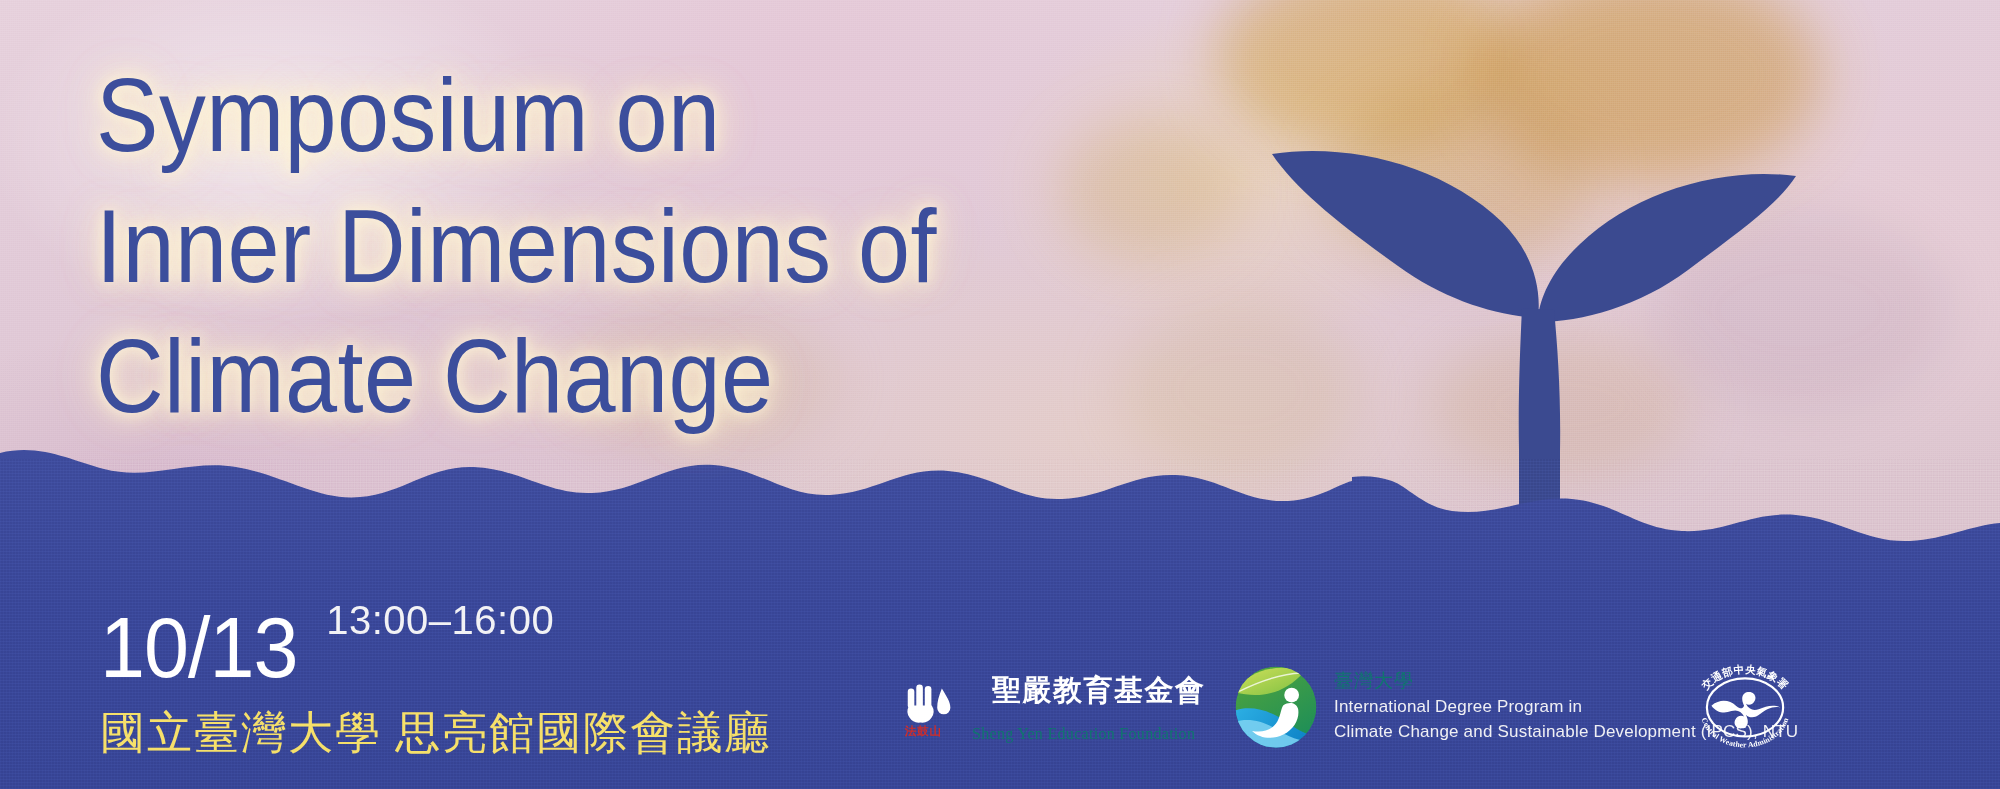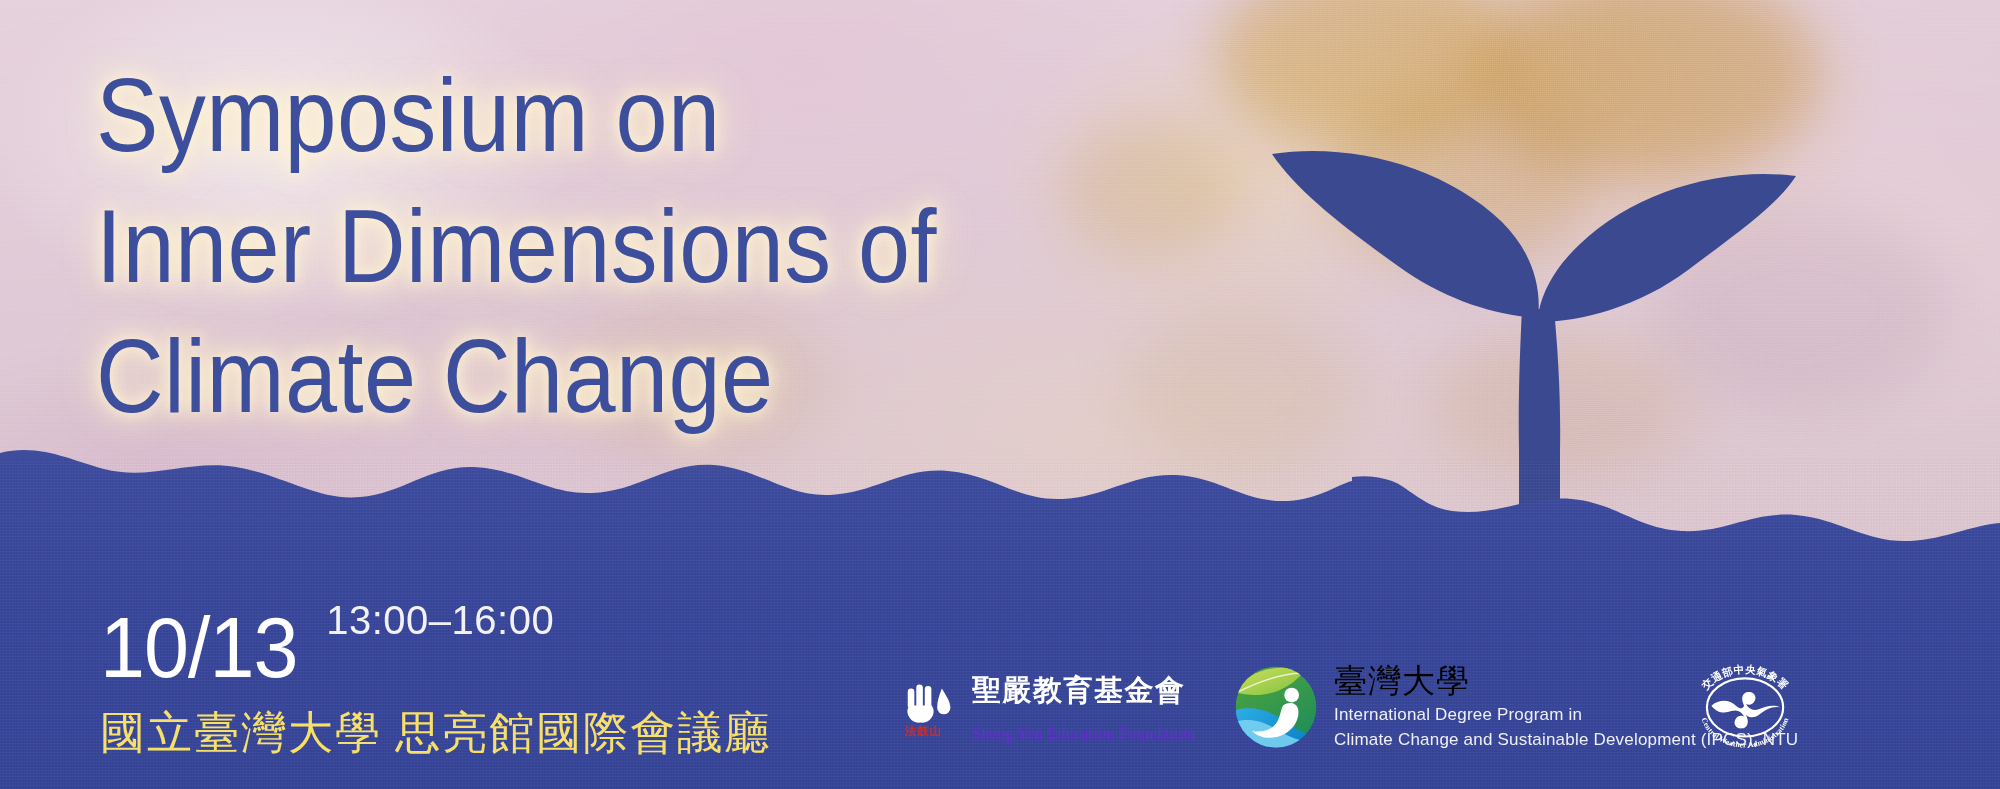--- a/index.html
+++ b/index.html
@@ -179,45 +179,46 @@
   .sy-mark { width: 62px; flex: 0 0 62px; }
   .sy-mark svg { display: block; width: 100%; }
   .sy-text { display: flex; flex-direction: column; gap: 2px; }
   .sy-cn {
     font-family: "Liberation Serif", "DejaVu Serif", serif;
     font-weight: bold;
     font-size: 29px;
     color: #ffffff;
     letter-spacing: 1.5px;
     white-space: nowrap;
+    margin-left: 20px;
   }
   .sy-en {
     font-family: "Liberation Serif", "DejaVu Serif", serif;
     font-size: 16px;
-    color: #6d28d9;
+    color: #0f766e;
     letter-spacing: .3px;
     white-space: nowrap;
     margin-top: 12px;
   }
 
   
   .logo-ipcs {
     display: flex;
     align-items: center;
     gap: 12px;
     width: 440px;
     margin-left: 30px;
   }
   .ipcs-mark { width: 92px; flex: 0 0 92px; }
   .ipcs-mark svg { display: block; width: 100%; }
   .ipcs-text { display: flex; flex-direction: column; }
   .ipcs-cn1 {
     font-family: "Liberation Serif", "DejaVu Serif", serif;
-    font-size: 33px;
-    color: #000000;
+    font-size: 19px;
+    color: #0f766e;
     letter-spacing: 1px;
     line-height: 1.18;
     white-space: nowrap;
   }
   .ipcs-cn2 {
     font-family: "Liberation Serif", "DejaVu Serif", serif;
     font-size: 25px;
     color: #ffffff;
     letter-spacing: .5px;
     line-height: 1.18;

